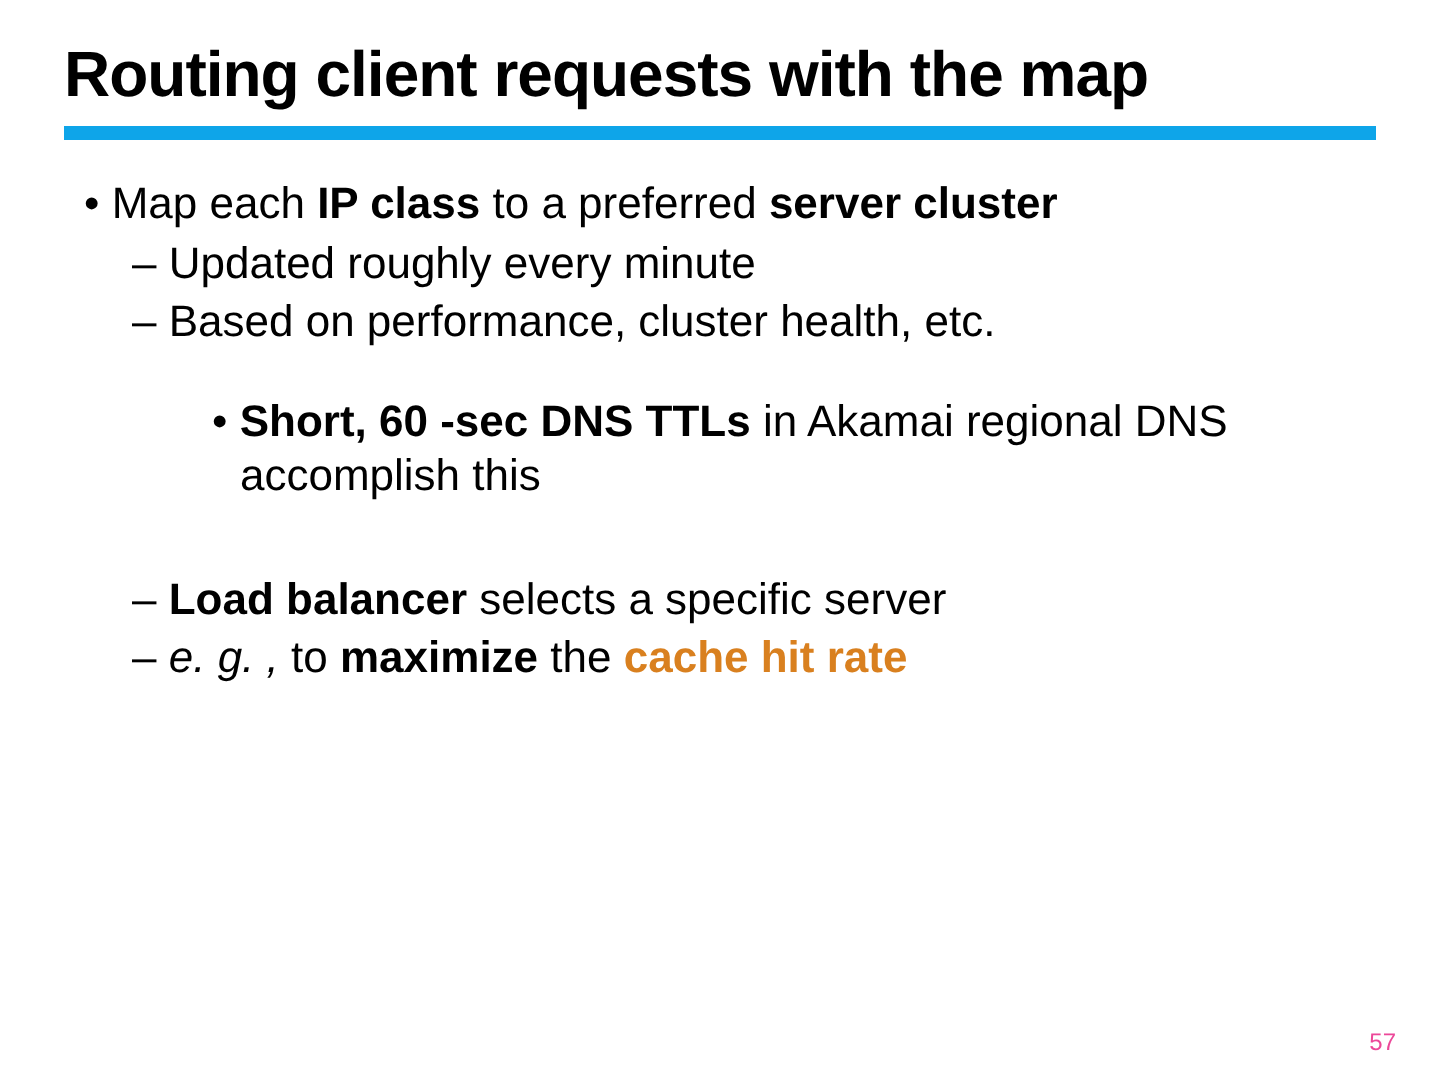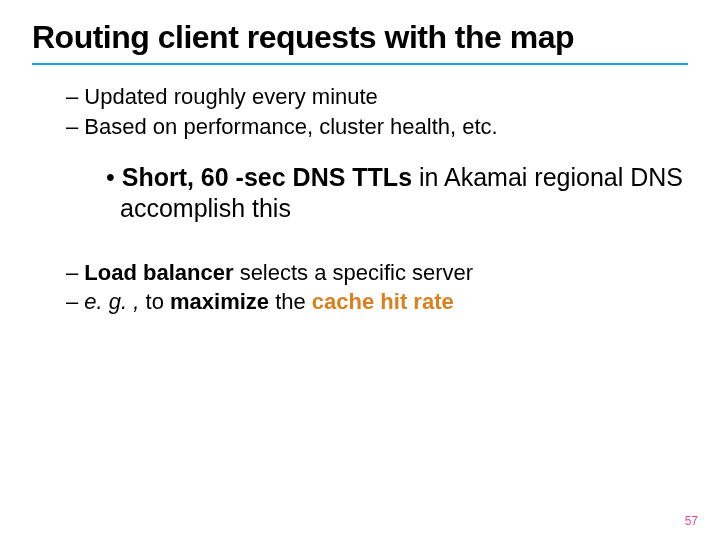--- a/index.html
+++ b/index.html
@@ -17,21 +17,21 @@
     width: 720px;
     height: 540px;
     padding: 20px 32px 16px 32px;
     position: relative;
   }
   .title {
     font-size: 32px;
     font-weight: bold;
     line-height: 1.1;
     padding-bottom: 8px;
-    border-bottom: 2px solid #0ea5e9;
+    border-bottom: 7px solid #0ea5e9;
     margin-bottom: 18px;
     letter-spacing: -0.5px;
   }
   .body {
     font-size: 22px;
     line-height: 1.25;
   }
   .l1 {
     padding-left: 24px;
     text-indent: -14px;
@@ -46,21 +46,21 @@
     margin-bottom: 2px;
   }
   .l2::before {
     content: "– ";
   }
   .l3 {
     padding-left: 88px;
     text-indent: -14px;
     margin-bottom: 2px;
     margin-top: 22px;
-    font-size: 25px;
+    font-size: 22px;
   }
   .l3::before {
     content: "• ";
   }
   .gap {
     height: 32px;
   }
   .b { font-weight: bold; }
   .hit { color: #d9801f; font-weight: bold; }
   .em { font-style: italic; }
@@ -73,20 +73,21 @@
   }
 </style>
 </head>
 <body>
 
 <div class="slide">
   <div class="title">Routing client requests with the map</div>
 
   <div class="body">
 
+    <div class="l1"><span>Map each </span><span class="b">IP class</span><span> to a preferred </span><span class="b">server cluster</span></div>
     <div class="l2">Updated roughly every minute</div>
     <div class="l2">Based on performance, cluster health, etc.</div>
 
     <div class="l3"><span class="b">Short, 60 -sec DNS TTLs</span><span> in Akamai regional DNS accomplish this</span></div>
 
     <div class="gap"></div>
 
     <div class="l2"><span class="b">Load balancer</span><span> selects a specific server</span></div>
     <div class="l2"><span class="em">e. g. ,</span><span> to </span><span class="b">maximize</span><span> the </span><span class="hit">cache hit rate</span></div>
 

